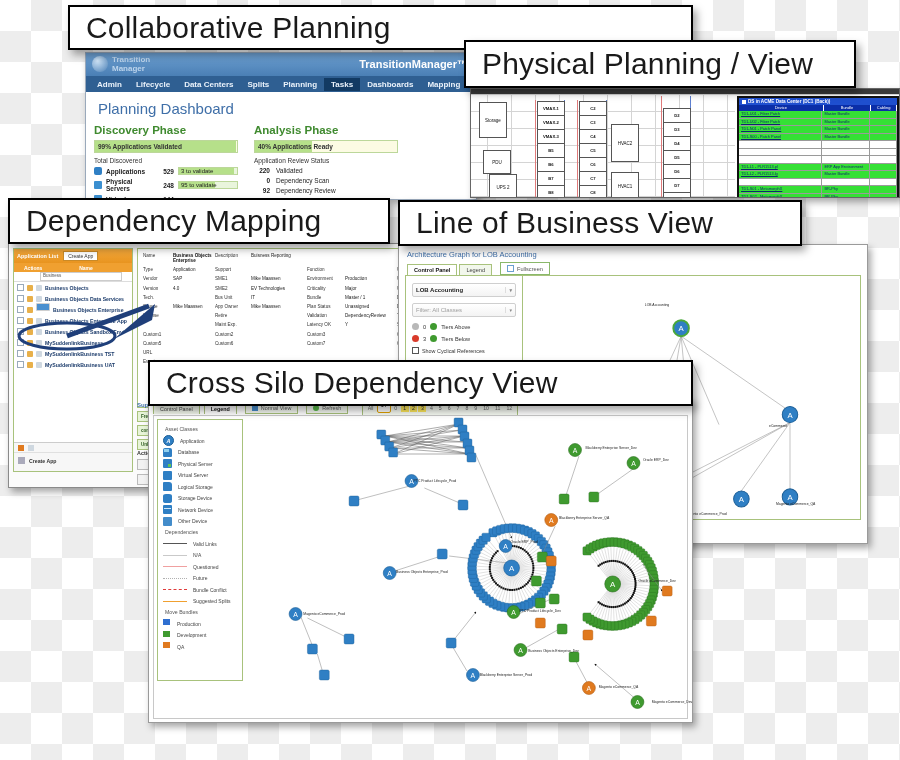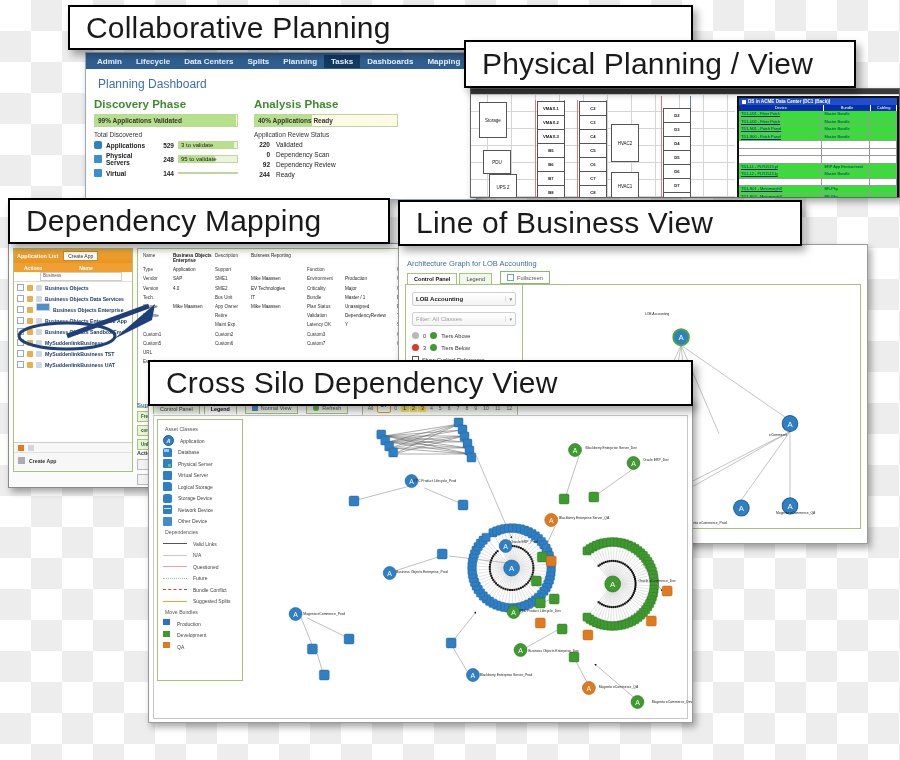--- a/index.html
+++ b/index.html
@@ -26,21 +26,21 @@
   #tm{left:85px;top:52px;width:392px;height:148px;border:1px solid #9aa9bb;overflow:hidden;}
   .tm-head{height:23px;background:linear-gradient(#6d9fd0,#4a7fb5);position:relative;}
   .tm-logo{position:absolute;left:6px;top:3px;width:16px;height:16px;border-radius:50%;
     background:radial-gradient(circle at 35% 30%,#cfe4f7,#4a7fb5);}
   .tm-logo-txt{position:absolute;left:26px;top:2px;color:#bcd4ec;font-size:8px;line-height:9px;font-weight:bold;}
   .tm-brand{position:absolute;right:8px;top:5px;color:#fff;font-size:11px;font-weight:bold;}
   .tm-nav{height:16px;background:#2f5f92;display:flex;align-items:center;padding-left:4px;}
   .tm-nav .it{color:#eaf2fb;font-size:8px;font-weight:bold;padding:2px 7px;white-space:nowrap;}
   .tm-nav .it.active{background:#123a63;}
   .tm-body{padding:6px 8px;background:#fff;}
-  .tm-h1{color:#3f6fa8;font-size:12px;margin:2px 0 7px 4px;}
+  .tm-h1{color:#3f6fa8;font-size:15px;margin:2px 0 7px 4px;}
   .tm-cols{display:flex;gap:16px;}
   .tm-col{width:144px;}
   .phase-t{color:#3f8a2f;font-size:11.5px;font-weight:bold;margin-bottom:4px;}
   .bar{border:1px solid #bcd79a;font-size:6.5px;color:#333;padding:2px 3px;margin-bottom:3px;font-weight:bold;position:relative;background:#fcfbe3;overflow:hidden;}
   .bar i{position:absolute;left:0;top:0;bottom:0;background:#b6e08a;z-index:0;}
   .bar b{position:relative;z-index:1;font-weight:bold;}
   .sub{font-size:6.5px;color:#333;margin:4px 0 3px 0;}
   .row{display:flex;align-items:center;font-size:6.5px;color:#222;margin-bottom:3px;gap:4px;}
   .row .ic{width:8px;height:8px;border-radius:2px;background:#2f7fc4;flex:0 0 auto;}
   .row .ic.b{border-radius:1px;background:#3b8fd0;}
@@ -98,21 +98,21 @@
   .dt{display:grid;grid-template-columns:30px 42px 36px 56px 38px 52px 40px;font-size:4.6px;color:#444;row-gap:4.2px;}
   .dt .k{color:#333;} .dt .v{color:#222;}
   .dt .strong{font-weight:bold;color:#111;}
   .supp{position:absolute;left:128px;top:158px;width:120px;font-size:6px;color:#3f6fa8;font-weight:bold;}
   .greenb{border:1px solid #a8c27c;background:#e7f4d8;font-size:4.6px;color:#2b5a1f;margin-top:3px;padding:2px 3px;}
   .actbar{position:absolute;left:128px;top:206px;font-size:5.4px;color:#333;font-weight:bold;}
   .actbtn{display:inline-block;border:1px solid #bbb;background:#f2f2f2;width:10px;height:9px;margin-right:3px;}
 
   
   #lob{left:398px;top:244px;width:470px;height:300px;border:1px solid #9a9a9a;background:#fff;overflow:hidden;}
-  .lob-t{color:#3f6fa8;font-size:7.5px;padding:14px 0 3px 8px;}
+  .lob-t{color:#3f6fa8;font-size:7.5px;padding:5px 0 3px 8px;}
   .lob-tabs{display:flex;align-items:flex-end;padding-left:8px;gap:2px;}
   .lob-tab{border:1px solid #a8c27c;border-bottom:none;background:#f2f7ec;font-size:5.6px;padding:2px 6px;color:#444;}
   .lob-tab.active{background:#fff;font-weight:bold;color:#111;}
   .lob-fs{border:1px solid #8ab86a;background:#fff;font-size:5.6px;padding:2px 6px;color:#555;margin-left:6px;display:flex;align-items:center;gap:3px;}
   .lob-fs .sq{width:5px;height:5px;border:1px solid #6a9fd0;}
   .lob-body{margin:0 6px 6px 6px;border:1px solid #a8c27c;height:243px;display:flex;background:#fff;position:relative;}
   .lob-cp{width:104px;border-right:1px solid #a8c27c;padding:7px 6px;}
   .sel{border:1px solid #cfcfcf;background:linear-gradient(#fff,#f3f3f3);height:12px;display:flex;align-items:center;justify-content:space-between;padding:0 3px;font-size:6px;color:#222;font-weight:bold;margin-bottom:6px;border-radius:2px;}
   .sel.ph{color:#a0a0a0;font-weight:normal;}
   .sel .ar{color:#888;font-size:5px;border-left:1px solid #ddd;padding-left:3px;}
@@ -160,20 +160,28 @@
   .flag{width:8px;height:9px;position:relative;}
   .flag i{position:absolute;left:0;top:0;width:7px;height:6px;}
   .flag.p i{background:#2f6fd0;} .flag.d i{background:#3f9a2f;} .flag.q i{background:#e07a1f;}
   .cs-graph{position:absolute;left:92px;top:0;right:0;bottom:0;}
   .nodelbl{position:absolute;font-size:3.4px;color:#222;white-space:nowrap;}
 </style>
 </head>
 <body>
 
 <div class="panel shadow" id="tm">
+  <div class="tm-head">
+    <div class="tm-logo"></div>
+    <div class="tm-logo-txt">
+      <div>Transition</div>
+      <div>Manager</div>
+    </div>
+    <div class="tm-brand">TransitionManager™</div>
+  </div>
   <div class="tm-nav">
     <div class="it">Admin</div>
     <div class="it">Lifecycle</div>
     <div class="it">Data Centers</div>
     <div class="it">Splits</div>
     <div class="it">Planning</div>
     <div class="it active">Tasks</div>
     <div class="it">Dashboards</div>
     <div class="it">Mapping</div>
   </div>

